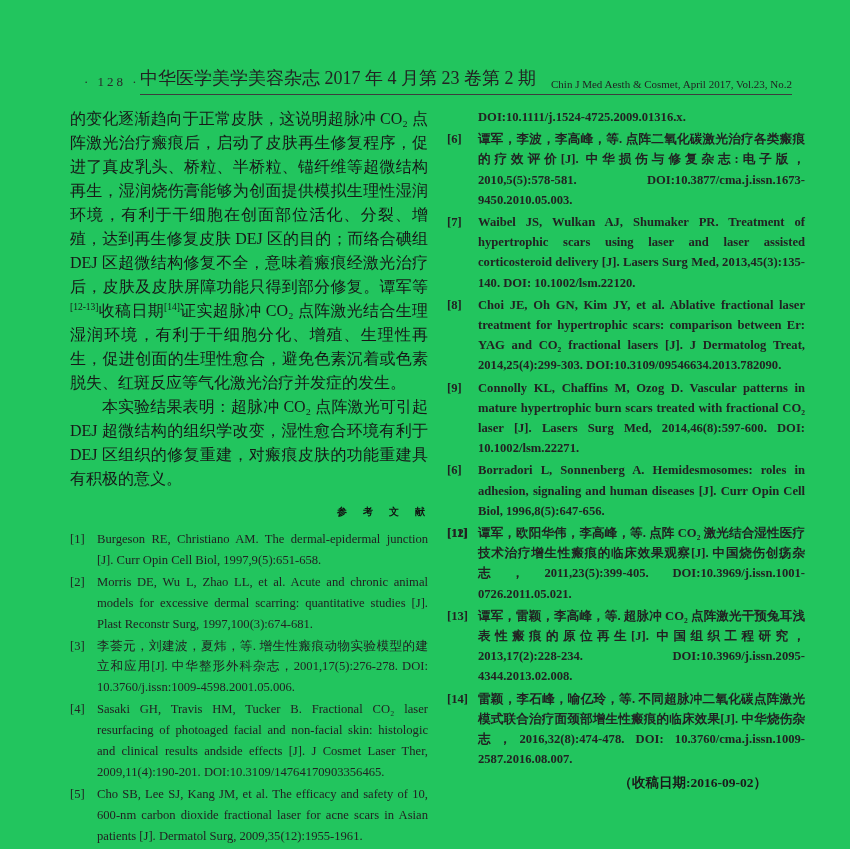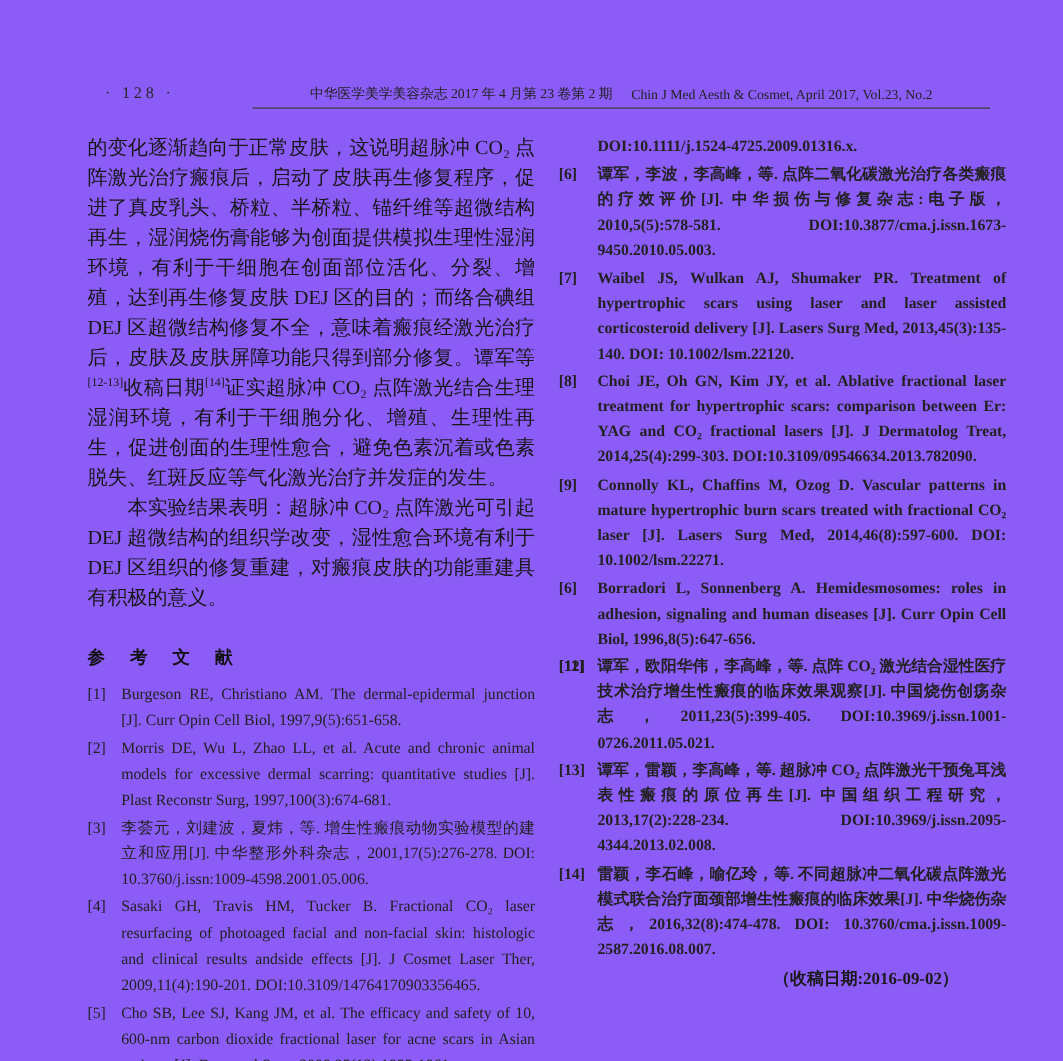--- a/index.html
+++ b/index.html
@@ -1,20 +1,20 @@
 <!DOCTYPE html>
 <html><head>
 <meta charset="utf-8">
 <style>
   html,body{margin:0;padding:0;background:#f4f4f2;}
   .page{
     position:relative;
     width:850px;height:849px;
     margin:0 auto;
-    background:#8b5cf6;
+    background:#22c55e;
     color:#1c1c1c;
     font-family:"Liberation Serif","DejaVu Serif",serif;
     overflow:hidden;
   }
   
   .header{
     position:absolute;top:66px;left:84px;right:58px;
     display:flex;align-items:flex-end;
     white-space:nowrap;
   }
@@ -22,42 +22,42 @@
     width:118px;
     font-size:13px;letter-spacing:3px;color:#2a2a2a;
     padding-bottom:5px;
   }
   .titles{
     flex:1;
     display:flex;justify-content:center;align-items:flex-end;gap:15px;
     border-bottom:1.6px solid #3d3d3d;
     padding-bottom:4px;
   }
-  .title-cn{font-size:11px;color:#222;}
+  .title-cn{font-size:18px;color:#222;}
   .title-en{font-size:11px;color:#222;}
   
   .columns{
     position:absolute;top:107px;left:70px;right:45px;
     display:flex;gap:19px;
   }
   .col{width:358px;}
   
   .body-p{
     margin:0;
     font-size:16px;line-height:24px;
     text-align:justify;text-justify:inter-character;
     color:#171717;
   }
   .indent{text-indent:2em;}
   sup{font-size:9.5px;line-height:0;}
   
   .ref-heading{
-    margin:26px 0 10px 0;
-    text-align:left;
-    font-size:14px;font-weight:bold;
+    margin:14px 0 10px 0;
+    text-align:right;
+    font-size:10px;font-weight:bold;
     letter-spacing:3px;color:#111;
   }
   .ref{
     position:relative;
     padding-left:27px;
     font-size:12.6px;line-height:20.9px;
     text-align:justify;text-justify:inter-character;
     color:#222;
     margin:0 0 1px 0;
   }

